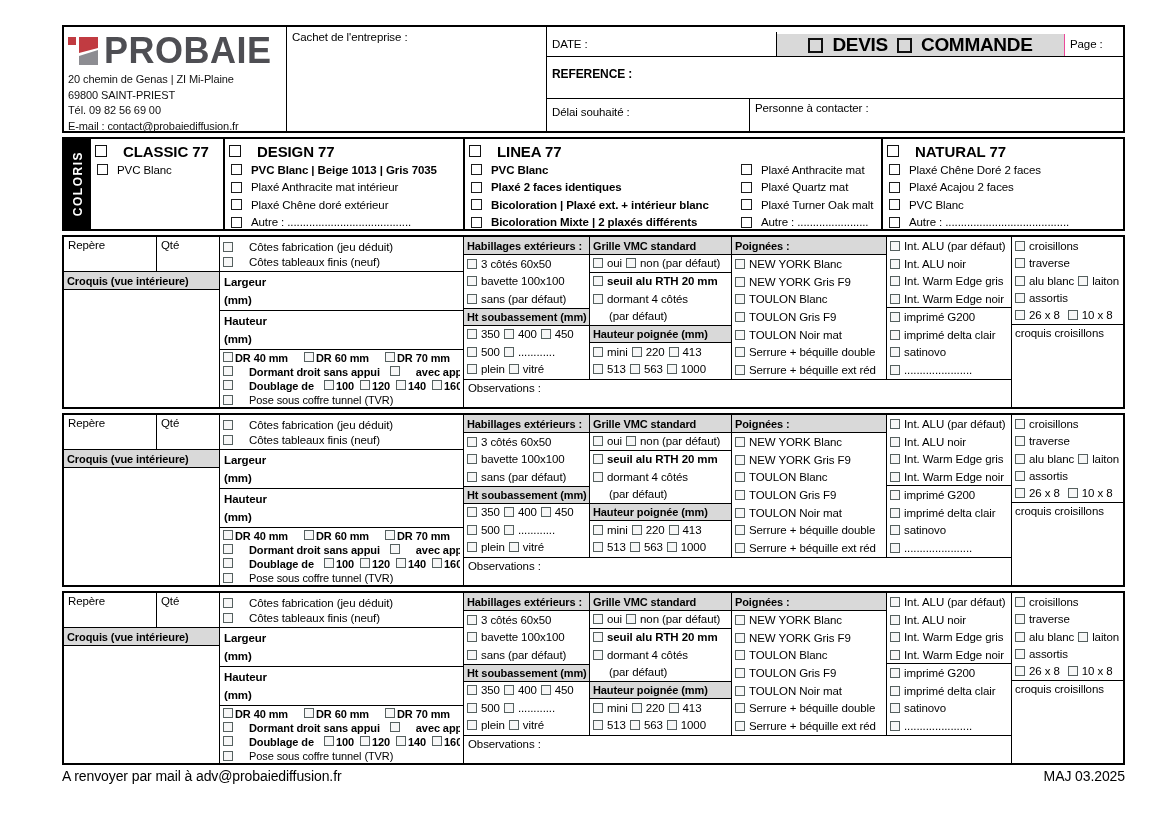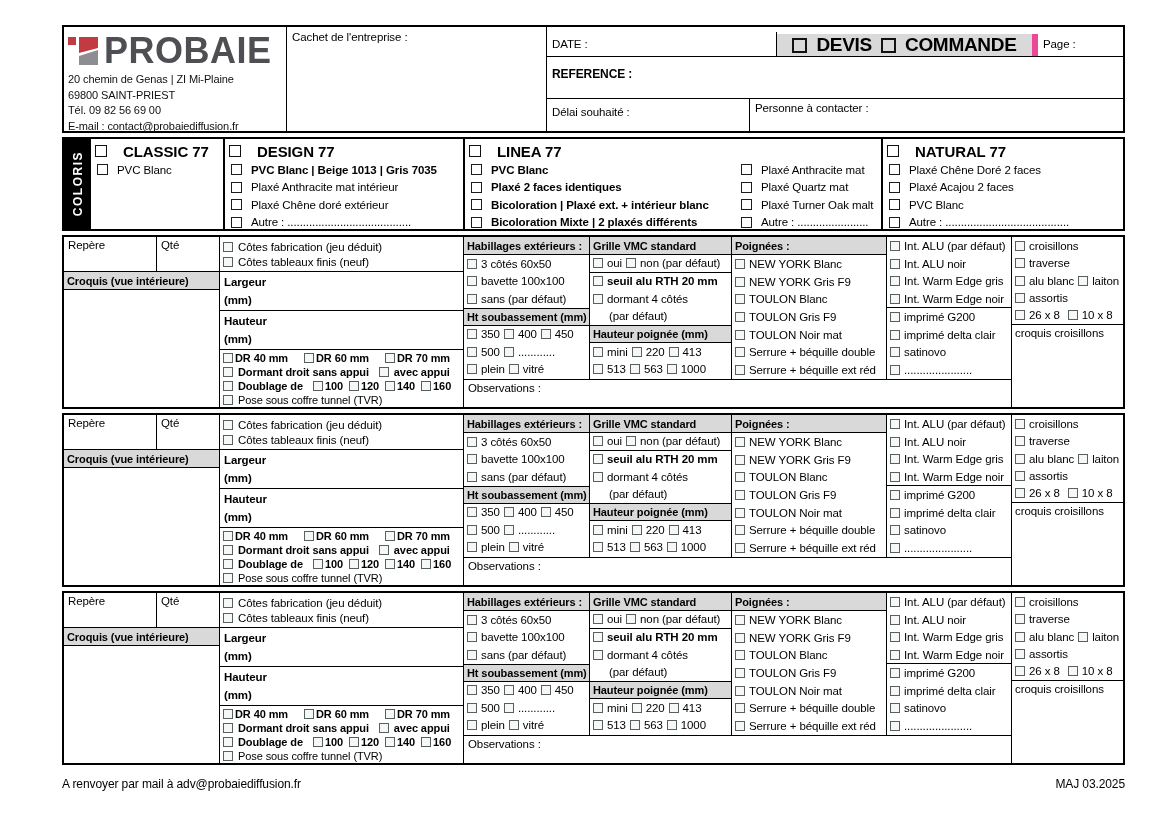--- a/index.html
+++ b/index.html
@@ -17,21 +17,21 @@
   
   .hdr { display: flex; height: 108px; border: 2px solid #000; background: #fff; }
   .hdr-logo-cell { width: 223px; border-right: 1px solid #000; padding: 4px 6px 2px 4px; }
   .logo-row { display: flex; align-items: center; gap: 6px; height: 40px; }
   .logo-text { font-weight: bold; font-size: 36px; color: #4e4e53; letter-spacing: 0.5px; }
   .addr { font-size: 11px; line-height: 15.5px; color: #111; margin-top: 1px; }
   .hdr-cachet { width: 260px; border-right: 1px solid #000; padding: 4px 5px; font-size: 11.5px; }
   .hdr-right { flex: 1; display: flex; flex-direction: column; }
   .hdr-r1 { height: 30px; border-bottom: 1px solid #000; display: flex; align-items: flex-end; }
   .hdr-date { width: 230px; border-right: 1px solid #000; padding: 6px 5px; font-size: 11.5px; }
-  .hdr-devis { width: 261px; border-right: 6px solid #ec4899; background: #d9d9d9; display: flex; align-items: center; justify-content: center; gap: 9px; }
+  .hdr-devis { width: 288px; border-right: 1px solid #ec4899; background: #d9d9d9; display: flex; align-items: center; justify-content: center; gap: 9px; }
   .devis-label { font-weight: bold; font-size: 19px; letter-spacing: -0.3px; }
   .hdr-page { flex: 1; padding: 6px 5px; font-size: 11.5px; }
   .hdr-r2 { height: 42px; border-bottom: 1px solid #000; padding: 10px 5px; font-size: 12px; }
   .hdr-r3 { flex: 1; display: flex; }
   .hdr-delai { width: 203px; border-right: 1px solid #000; padding: 7px 5px; font-size: 11.5px; }
   .hdr-personne { flex: 1; padding: 3px 5px; font-size: 11.5px; }
 
   
   .coloris { display: flex; height: 94px; border: 2px solid #000; margin-top: 4px; }
   .c-side { width: 27px; background: #000; color: #fff; display: flex; align-items: center; justify-content: center; }
@@ -58,40 +58,40 @@
   .gt { border-top: 1px solid #000; }
   .croquis-area { flex: 1; }
   .col2 { width: 244px; border-right: 1px solid #000; display: flex; flex-direction: column; }
   .cotes { height: 35px; border-bottom: 1px solid #000; padding: 2px 3px; }
   .cotes .opt { height: 15.5px; }
   .dim { height: 39px; border-bottom: 1px solid #000; padding: 1px 4px; font-weight: bold; font-size: 11.5px; line-height: 18px; }
   .opts { flex: 1; padding: 1px 3px; }
   .opt { display: flex; align-items: center; font-size: 11px; white-space: nowrap; overflow: hidden; }
   .opts .opt { height: 13.9px; font-weight: bold; }
   .opts .opt.rg { font-weight: normal; }
-  .grp { display: inline-flex; align-items: center; gap: 2px; }
-  .g5 { gap: 5px; } .mr16 { margin-right: 16px; } .mr10 { margin-right: 10px; } .mr6 { margin-right: 6px; }
+  .grp { display: inline-flex; gap: 2px; }
+  .g5 { gap: 16px; } .mr16 { margin-right: 16px; } .mr10 { margin-right: 10px; } .mr6 { margin-right: 6px; }
   .mid { width: 548px; border-right: 1px solid #000; display: flex; flex-direction: column; }
   .mid-top { height: 142px; display: flex; }
   .col3 { width: 126px; border-right: 1px solid #000; }
   .col4 { width: 142px; border-right: 1px solid #000; }
   .col5 { width: 155px; border-right: 1px solid #000; }
   .col6 { flex: 1; }
   .r { display: flex; align-items: center; gap: 4px; padding: 0 3px; height: 17.5px; font-size: 11.5px; white-space: nowrap; overflow: hidden; }
   .col5 .r { height: 17.7px; }
   .col6 .r { height: 17.75px; }
   .bline { border-bottom: 1px solid #000; }
   .ind { padding-left: 19px; }
   .obs { flex: 1; border-top: 1px solid #000; padding: 2px 4px; font-size: 11.5px; }
   .col7 { flex: 1; display: flex; flex-direction: column; }
   .cc-label { font-size: 11.5px; padding: 2px 3px; }
   .cc-area { flex: 1; }
 
   
-  .footer { display: flex; justify-content: space-between; margin-top: 12px; font-size: 12px; }
+  .footer { display: flex; justify-content: space-between; margin-top: 3px; font-size: 14px; }
 </style>
 </head>
 <body>
 
 <div class="page">
   <div class="form">
 
     <div class="hdr">
       <div class="hdr-logo-cell">
         <div class="logo-row">

